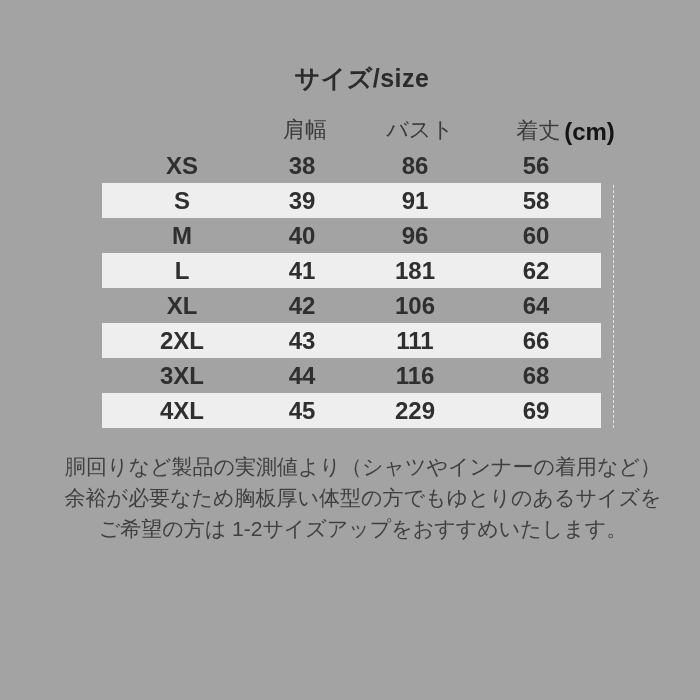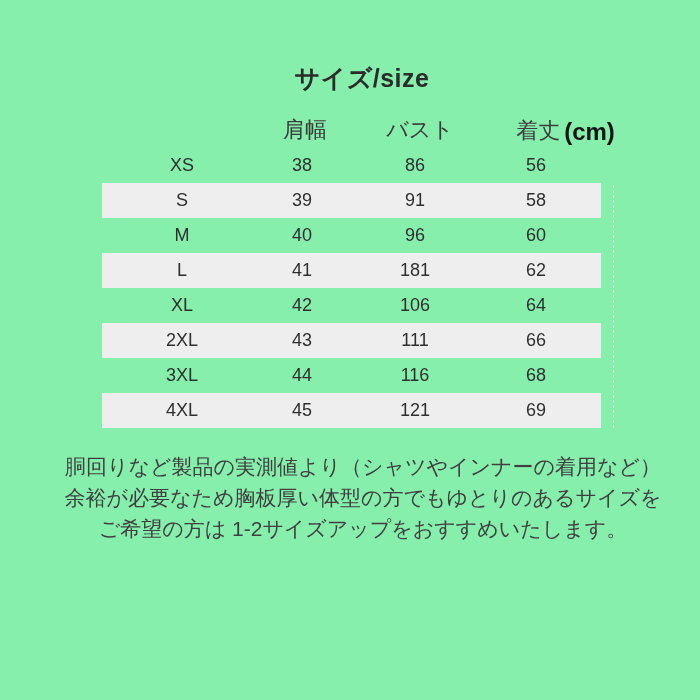--- a/index.html
+++ b/index.html
@@ -1,20 +1,20 @@
 <!DOCTYPE html>
 <html><head>
 <meta charset="utf-8">
 <style>
   html, body { margin: 0; padding: 0; background: #ffffff; }
   .page {
     position: relative;
     width: 700px;
     height: 700px;
-    background: #86efac;
+    background: #a3a3a3;
     overflow: hidden;
     font-family: "Liberation Sans", "DejaVu Sans", sans-serif;
     color: #2f2f2f;
   }
   .title {
     position: absolute;
     top: 62px;
     left: 24px;
     width: 676px;
     margin: 0;
@@ -48,22 +48,23 @@
     font-family: "Liberation Sans", sans-serif;
     text-align: right;
   }
   .table-body { position: absolute; top: 0; left: 0; }
   .row {
     position: absolute;
     left: 102px;
     width: 499px;
     height: 35px;
     line-height: 35px;
-    font-size: 18px;
+    font-size: 24px;
     color: #2f2f2f;
+    font-weight: bold;
   }
   .cell { position: absolute; text-align: center; white-space: nowrap; }
   .c-size     { left: 0px;   width: 160px; }
   .c-shoulder { left: 120px; width: 160px; }
   .c-bust     { left: 233px; width: 160px; }
   .c-length   { left: 354px; width: 160px; }
   .edge-line {
     position: absolute;
     left: 613px;
     top: 185px;
@@ -134,21 +135,21 @@
       </div>
       <div class="row" style="top: 358px;">
         <span class="cell c-size">3XL</span>
         <span class="cell c-shoulder">44</span>
         <span class="cell c-bust">116</span>
         <span class="cell c-length">68</span>
       </div>
       <div class="row" style="top: 393px; background: rgb(238, 238, 238);">
         <span class="cell c-size">4XL</span>
         <span class="cell c-shoulder">45</span>
-        <span class="cell c-bust">121</span>
+        <span class="cell c-bust">229</span>
         <span class="cell c-length">69</span>
       </div>
     </div>
 
   <div class="edge-line"></div>
 
   <div class="note">
     <div>胴回りなど製品の実測値より（シャツやインナーの着用など）</div>
     <div>余裕が必要なため胸板厚い体型の方でもゆとりのあるサイズを</div>
     <div>ご希望の方は 1-2サイズアップをおすすめいたします。</div>

